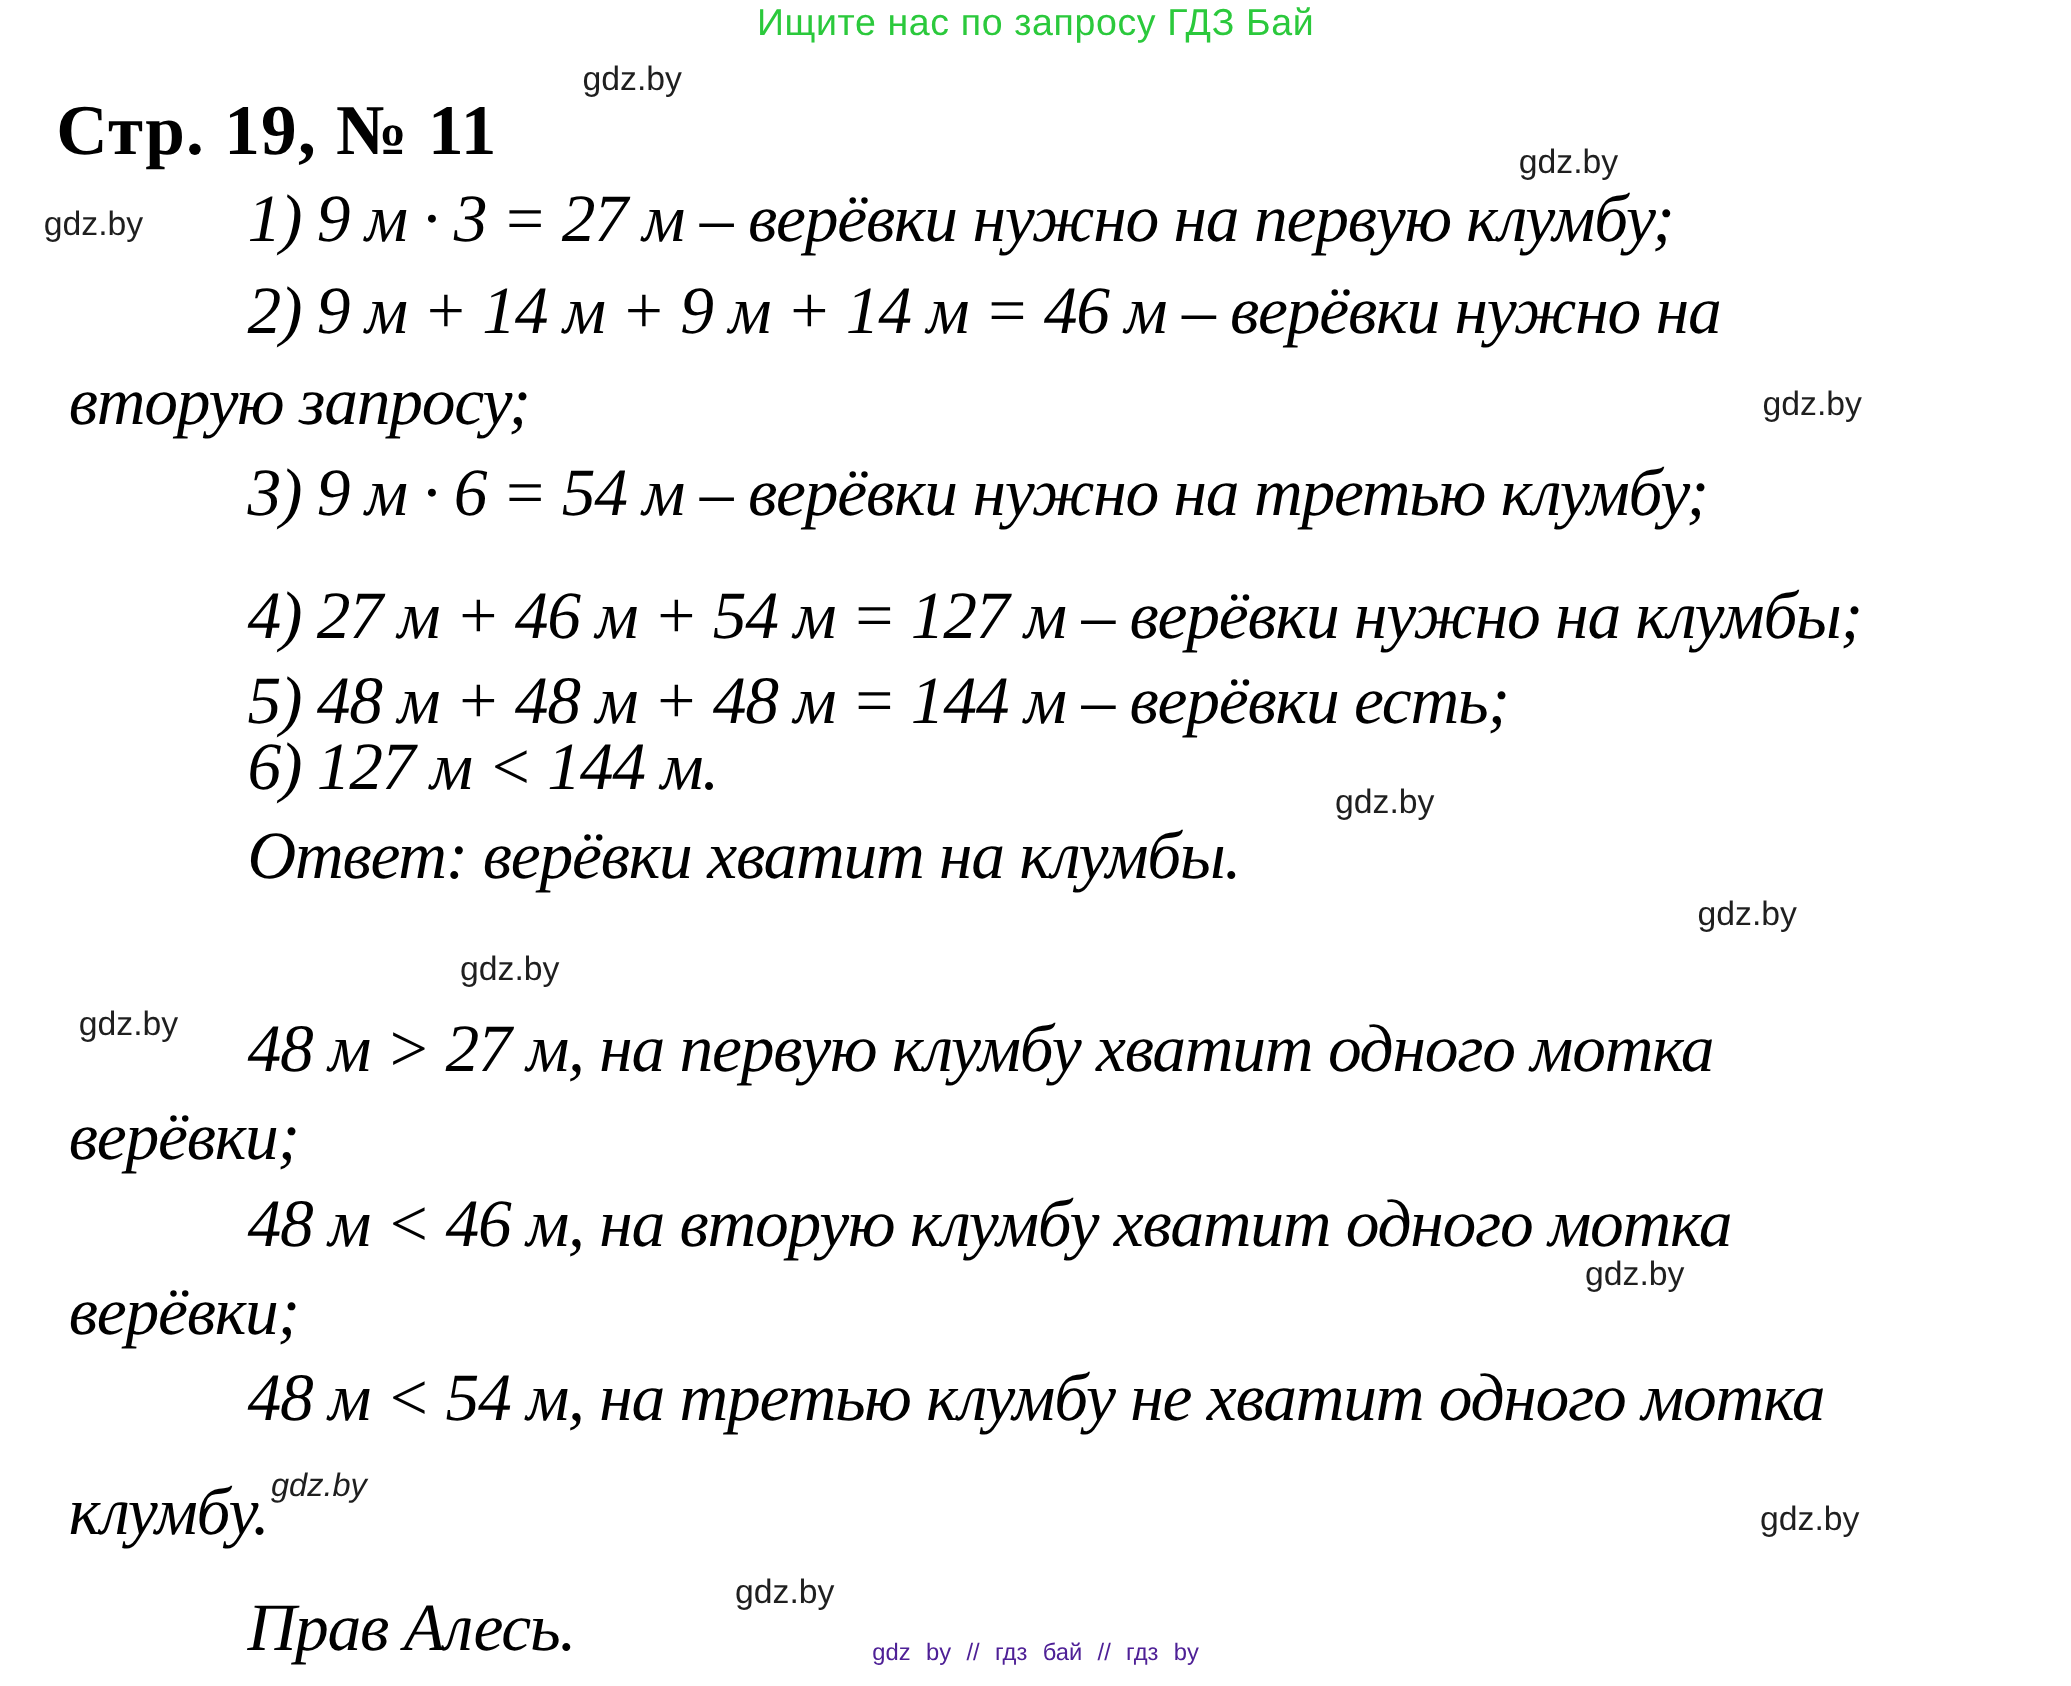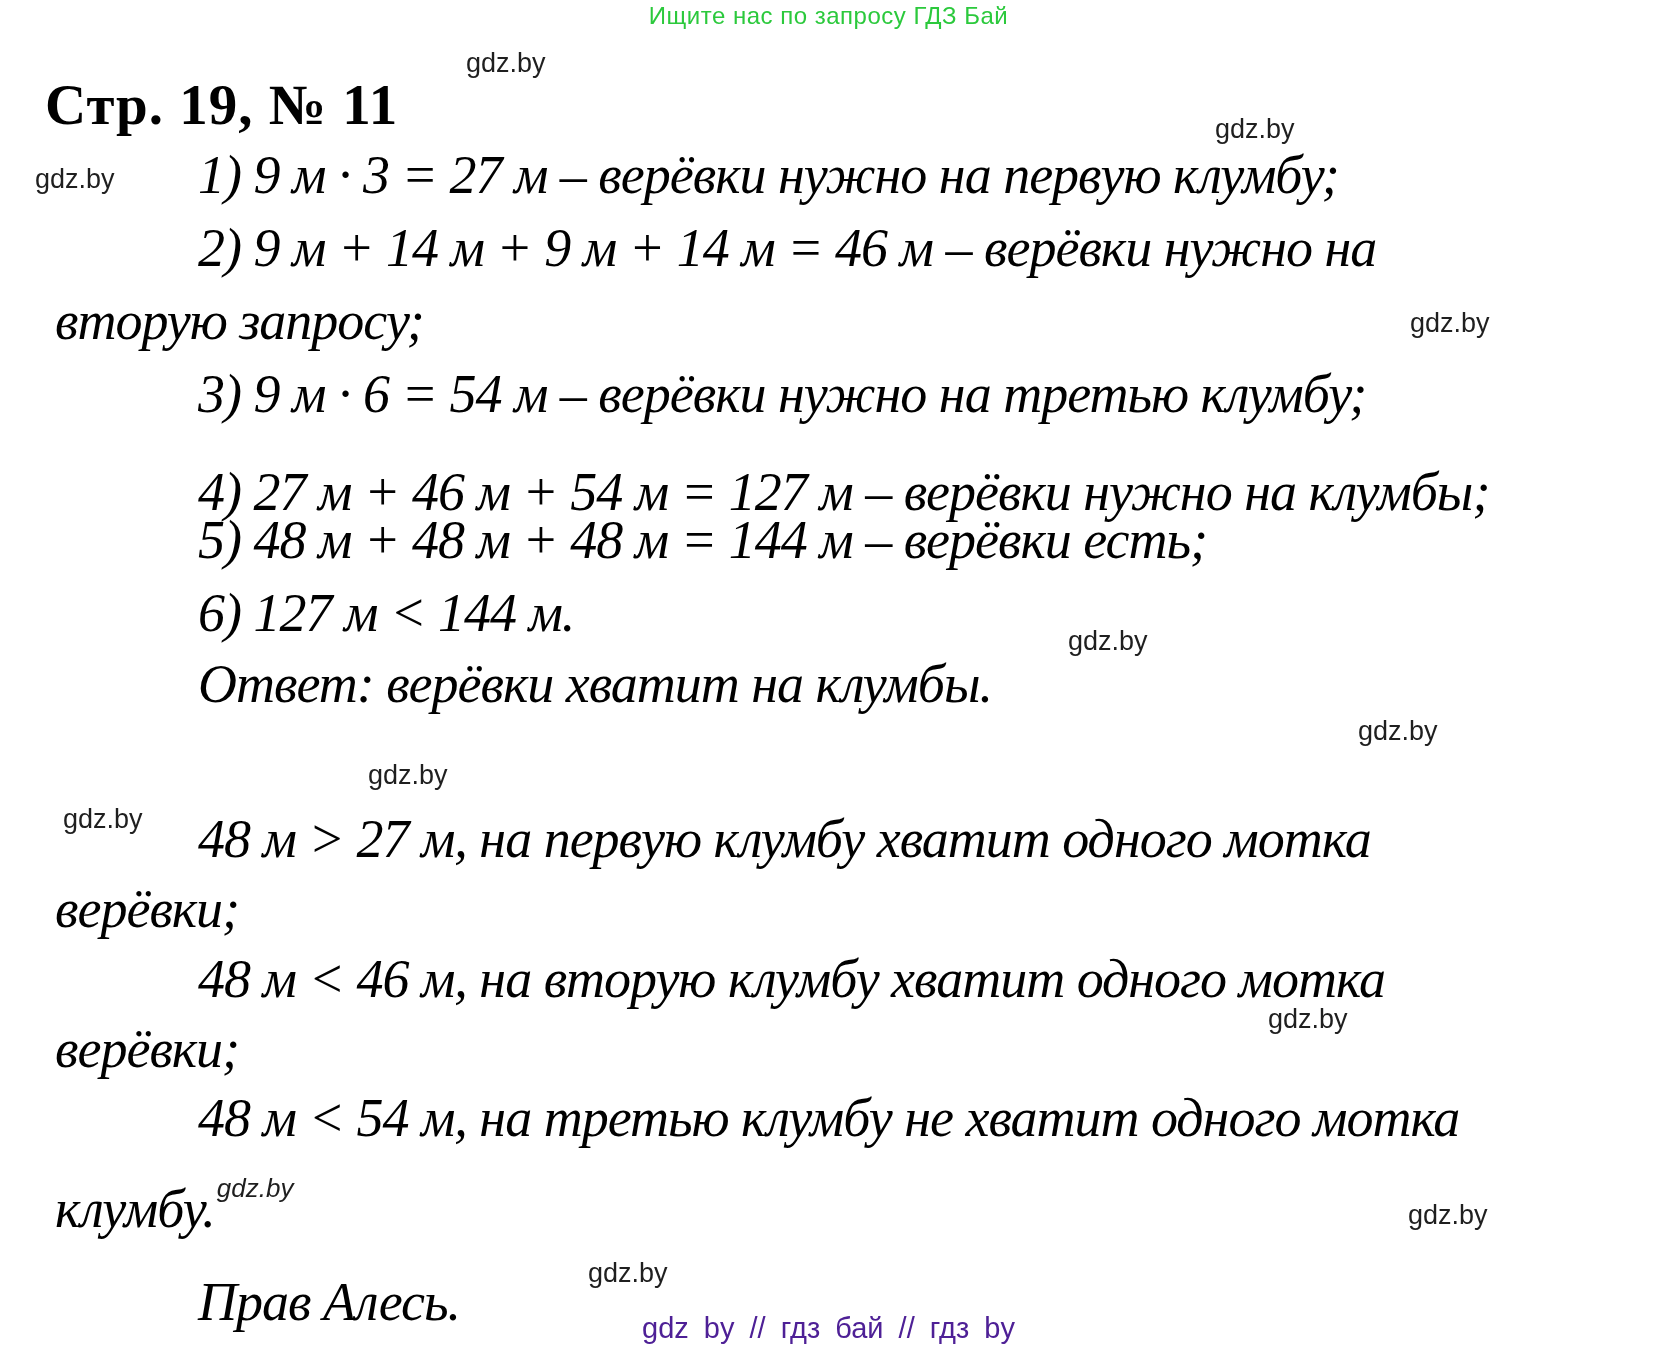--- a/index.html
+++ b/index.html
@@ -8,21 +8,21 @@
     background: #ffffff;
     position: relative;
     overflow: hidden;
     font-family: "Liberation Serif", serif;
     color: #000000;
   }
   .promo {
     position: absolute; top: 2px; left: 0; width: 100%;
     text-align: center;
     font-family: "Liberation Sans", sans-serif;
-    font-size: 24px; font-weight: 500;
+    font-size: 30px; font-weight: 500;
     color: #2bc93c;
     letter-spacing: 0.5px;
   }
   .doc-title {
     position: absolute; top: 72px; left: 45px;
     font-family: "Liberation Serif", serif;
     font-size: 57px; font-weight: bold;
     white-space: nowrap;
     letter-spacing: 1px;
   }
@@ -49,38 +49,38 @@
     font-size: 26px;
     color: #1f1f1f;
     vertical-align: 30px;
     letter-spacing: 0;
     margin-left: 2px;
   }
   .footer-line {
     position: absolute; top: 1312px; left: 0; width: 100%;
     text-align: center;
     font-family: "Liberation Sans", sans-serif;
-    font-size: 29px; font-weight: 500;
+    font-size: 19px; font-weight: 500;
     color: #4e2096;
     word-spacing: 7px;
   }
 </style>
 </head>
 <body>
 
 <div class="promo">Ищите нас по запросу ГДЗ Бай</div>
 
 <div class="doc-title">Стр. 19, № 11</div>
 
 <div class="line indent" style="top:139px">1) 9 м · 3 = 27 м – верёвки нужно на первую клумбу;</div>
 <div class="line indent" style="top:212px">2) 9 м + 14 м + 9 м + 14 м = 46 м – верёвки нужно на</div>
 <div class="line flush" style="top:285px">вторую запросу;</div>
 <div class="line indent" style="top:358px">3) 9 м · 6 = 54 м – верёвки нужно на третью клумбу;</div>
 <div class="line indent" style="top:456px">4) 27 м + 46 м + 54 м = 127 м – верёвки нужно на клумбы;</div>
-<div class="line indent" style="top:504px">5) 48 м + 48 м + 48 м = 144 м – верёвки есть;</div>
+<div class="line indent" style="top:524px">5) 48 м + 48 м + 48 м = 144 м – верёвки есть;</div>
 <div class="line indent" style="top:577px">6) 127 м &lt; 144 м.</div>
 <div class="line indent" style="top:648px">Ответ: верёвки хватит на клумбы.</div>
 
 <div class="line indent" style="top:803px">48 м &gt; 27 м, на первую клумбу хватит одного мотка</div>
 <div class="line flush" style="top:873px">верёвки;</div>
 <div class="line indent" style="top:943px">48 м &lt; 46 м, на вторую клумбу хватит одного мотка</div>
 <div class="line flush" style="top:1013px">верёвки;</div>
 <div class="line indent" style="top:1082px">48 м &lt; 54 м, на третью клумбу не хватит одного мотка</div>
 <div class="line flush" style="top:1152px">
   <span>клумбу.</span><span class="wm-sup">gdz.by</span>

